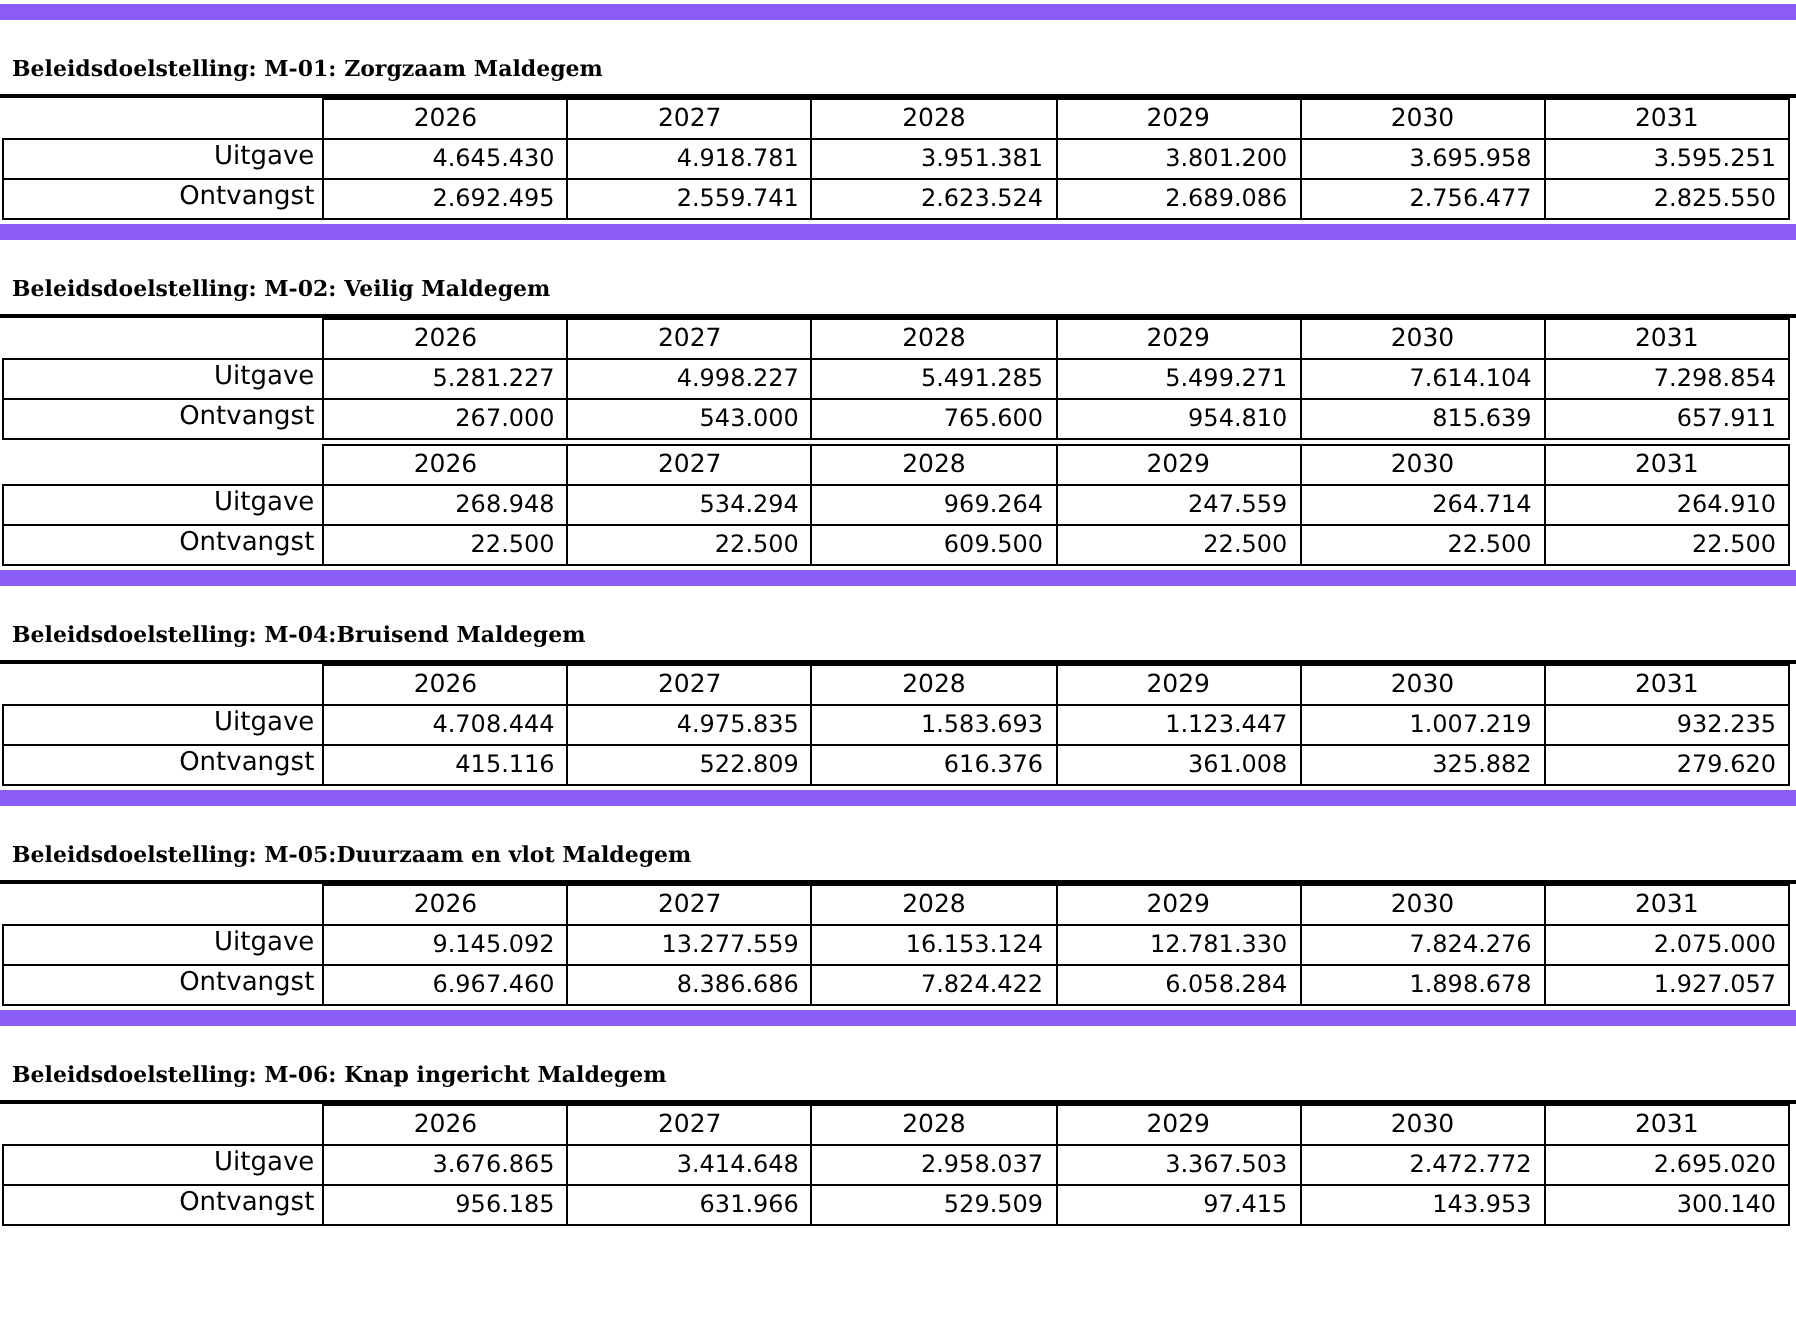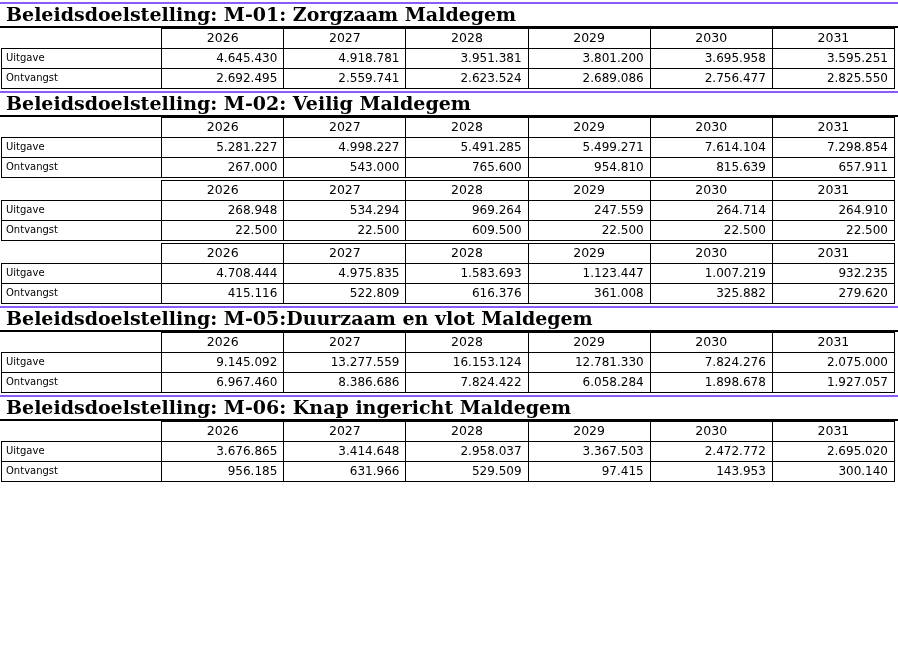--- a/index.html
+++ b/index.html
@@ -18,24 +18,24 @@
     width: 898px;
     box-sizing: border-box;
     padding: 2px 0 0 0;
   }
   .block {
     margin: 0 0 2px 0;
   }
   .block-title {
     font-family: "DejaVu Serif", serif;
     font-weight: bold;
-    font-size: 19px;
+    font-size: 11px;
     line-height: 18px;
-    padding: 1px 0 3px 6px;
-    border-top: 2px solid #8b5cf6;
+    padding: 16px 0 3px 6px;
+    border-top: 8px solid #8b5cf6;
     border-bottom: 2px solid #000000;
     white-space: nowrap;
     letter-spacing: 0px;
   }
   table.fin {
     border-collapse: collapse;
     width: 894px;
     margin: 0 0 0 1px;
     table-layout: fixed;
   }
@@ -53,22 +53,22 @@
     text-align: center;
     font-weight: normal;
     font-size: 12.5px;
     border-top: 1px solid #000000;
   }
   table.fin thead th.spacer {
     border: none;
     background: #ffffff;
   }
   table.fin td.rowlabel {
-    text-align: left;
-    font-size: 10px;
+    text-align: right;
+    font-size: 13px;
   }
   table.fin td.num {
     text-align: right;
     font-size: 12px;
     padding-right: 6px;
   }
   .clip {
     height: 665px;
     overflow: hidden;
   }
@@ -210,20 +210,21 @@
           <td class="num">609.500</td>
           <td class="num">22.500</td>
           <td class="num">22.500</td>
           <td class="num">22.500</td>
         </tr>
       </tbody>
     </table>
   </div>
 
   <div class="block">
+    <div class="block-title">Beleidsdoelstelling: M-04:Bruisend Maldegem</div>
     <table class="fin">
       <colgroup>
         <col class="label">
             <col class="yr">
             <col class="yr">
             <col class="yr">
             <col class="yr">
             <col class="yr">
             <col class="yr">
       </colgroup>

